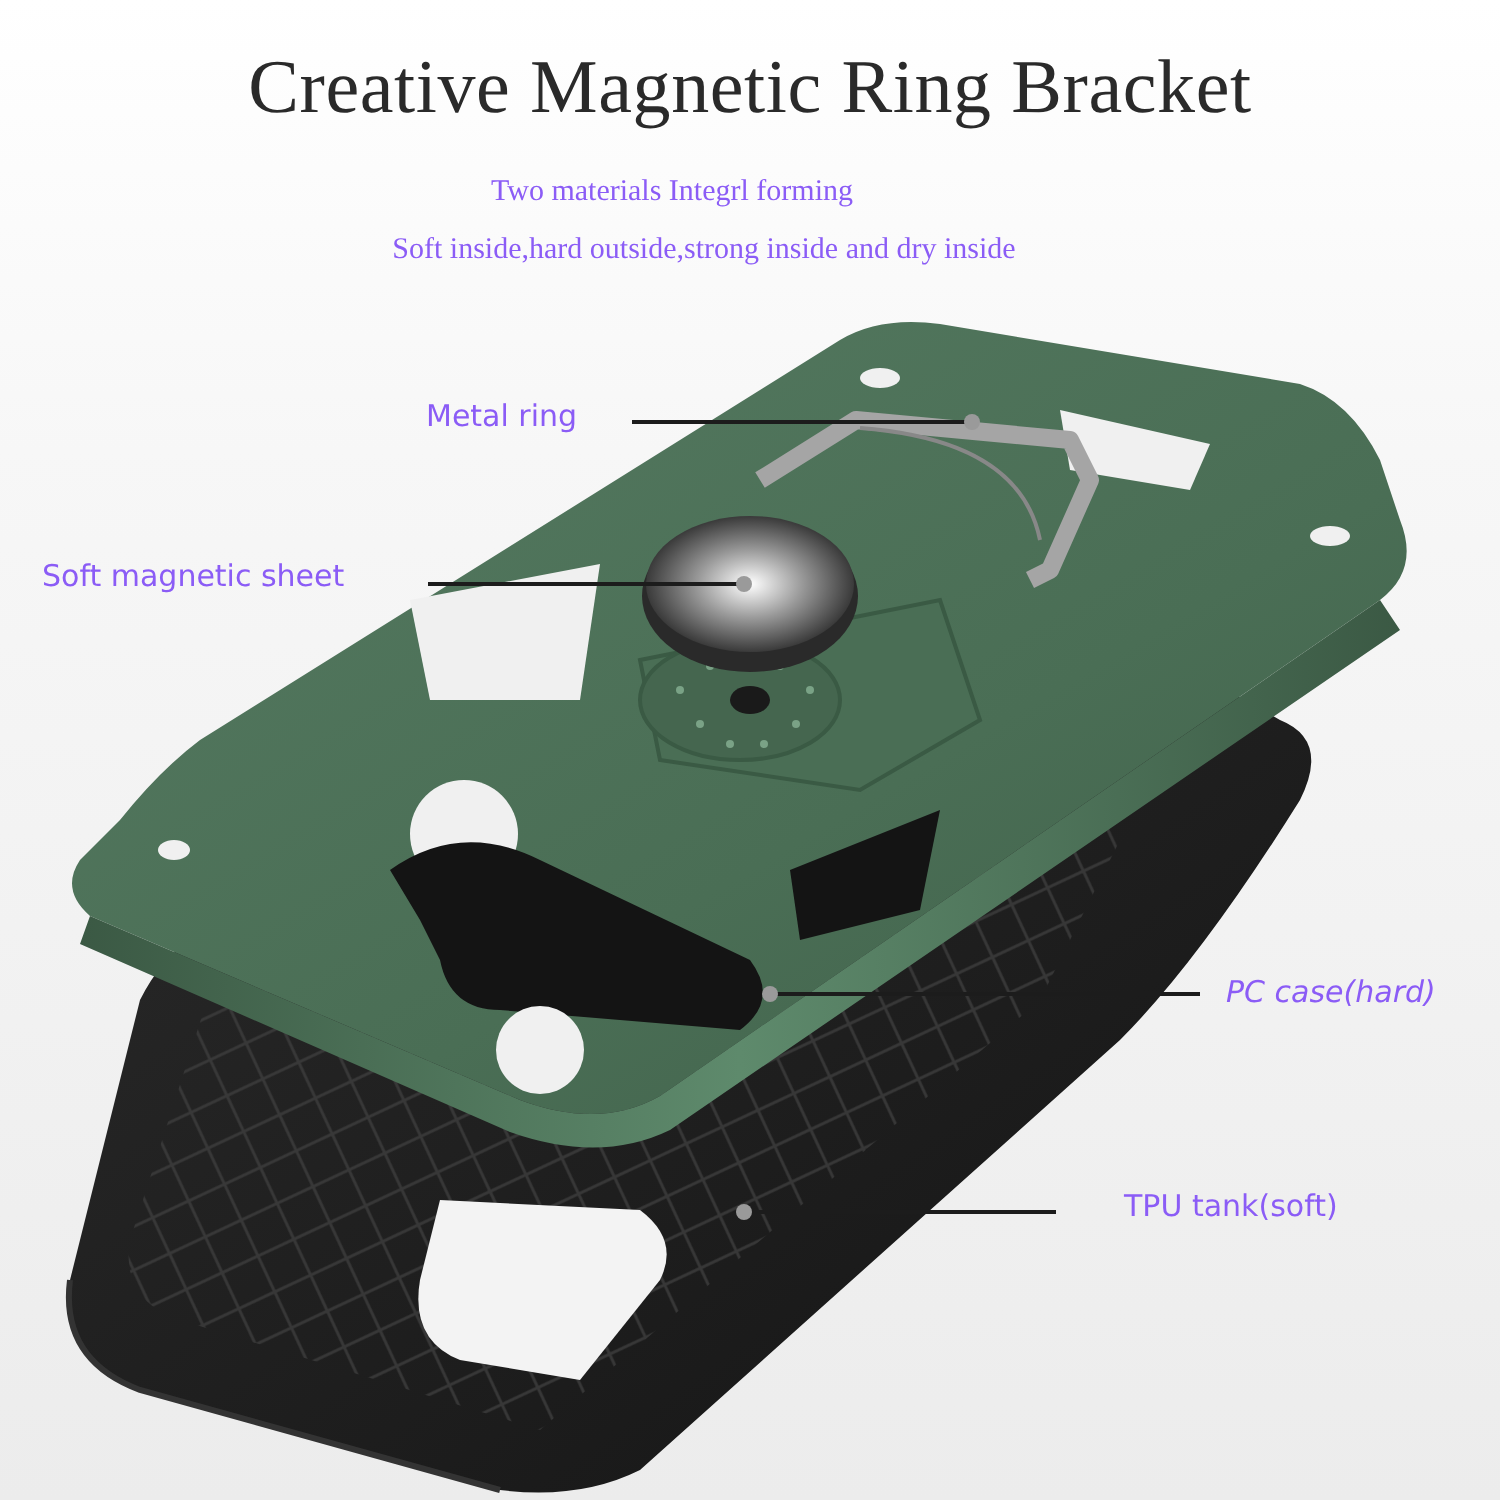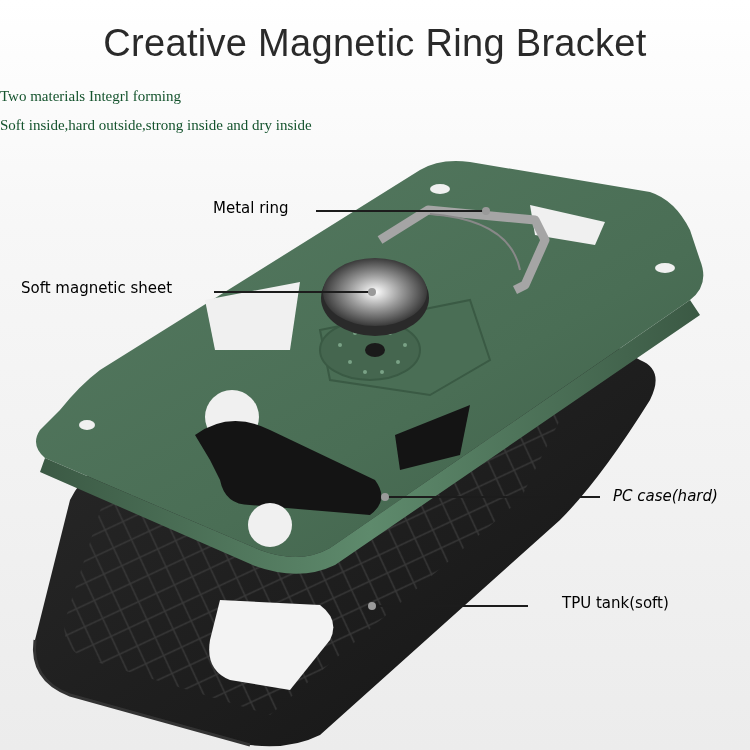--- a/index.html
+++ b/index.html
@@ -3,32 +3,32 @@
 <meta charset="utf-8">
 <style>
   html, body { margin: 0; padding: 0; }
   body {
     width: 750px; height: 750px; overflow: hidden; position: relative;
     background: linear-gradient(180deg, #ffffff 0%, #f7f7f7 30%, #ececec 100%);
     font-family: "Liberation Sans", sans-serif;
   }
   .title {
     position: absolute; top: 22px; left: 0; width: 750px; text-align: center;
-    font-family: Liberation Sans, sans-serif; font-size: 38px; color: #2a2a2a;
+    font-family: Liberation Serif, serif; font-size: 38px; color: #2a2a2a;
     letter-spacing: 0.3px;
   }
   .subtitle {
-    position: absolute; left: 0; width: 672px; text-align: left;
-    font-family: "Liberation Serif", serif; font-size: 15px; color: #14532d;
+    position: absolute; left: 0; width: 672px; text-align: center;
+    font-family: "Liberation Serif", serif; font-size: 15px; color: #8b5cf6;
   }
   .sub1 { top: 88px; }
-  .sub2 { top: 117px; }
+  .sub2 { top: 117px; margin-left: 16px; }
   .illustration { position: absolute; left: 0; top: 0; width: 750px; height: 750px; }
   .label {
-    position: absolute; font-family: "DejaVu Sans", sans-serif; font-size: 15px; color: #000000;
+    position: absolute; font-family: "DejaVu Sans", sans-serif; font-size: 15px; color: #8b5cf6;
     white-space: nowrap;
   }
   .lbl-ring { left: 213px; top: 199px; }
   .lbl-sheet { left: 21px; top: 279px; }
   .lbl-pc { left: 613px; top: 487px; font-style: italic; }
   .lbl-tpu { left: 562px; top: 594px; }
 </style>
 </head>
 <body>
 

